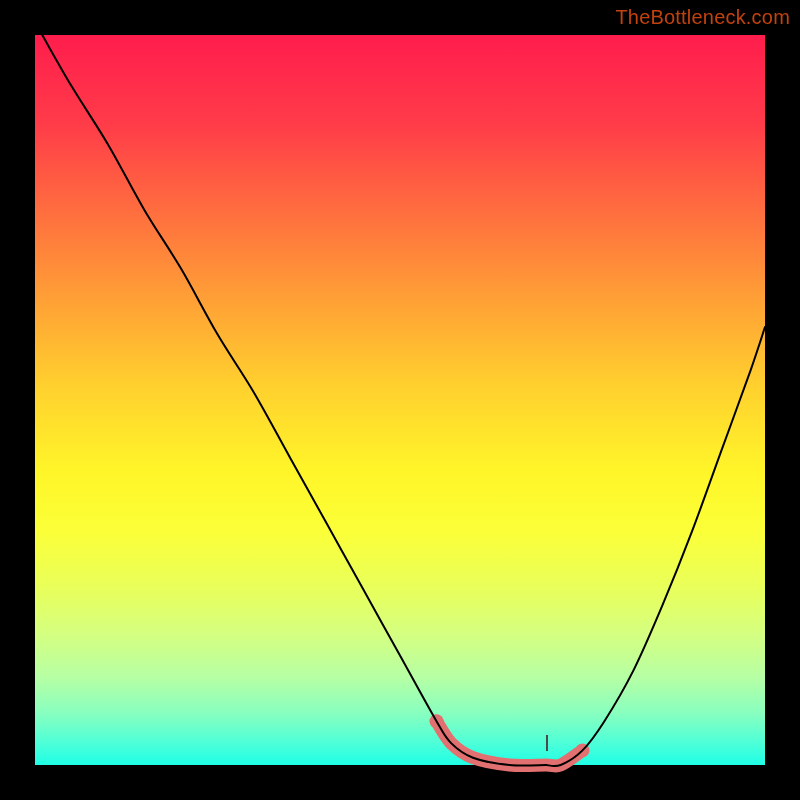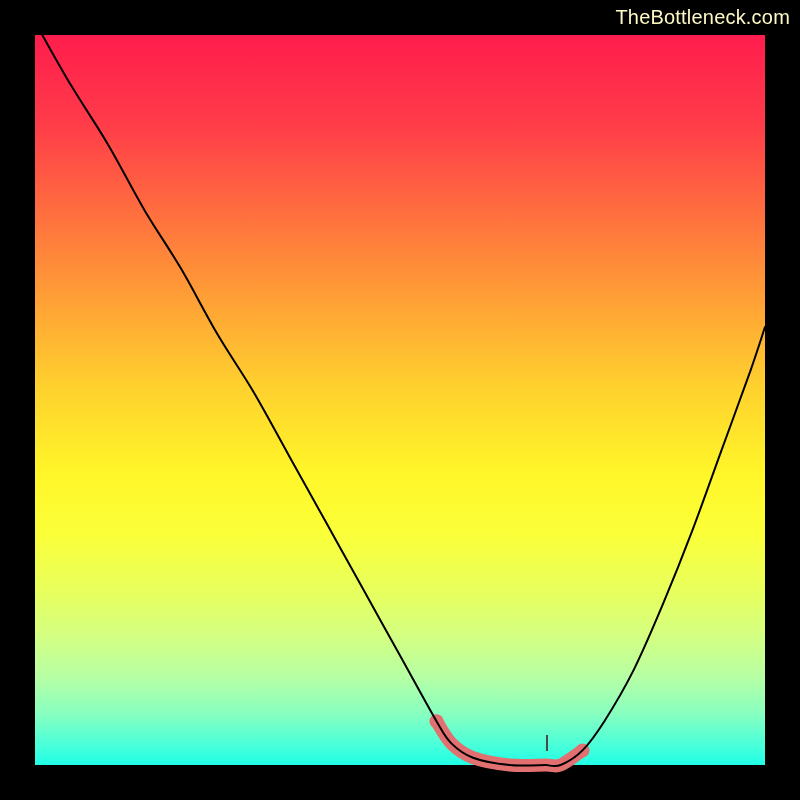--- a/index.html
+++ b/index.html
@@ -40,21 +40,21 @@
       #b6ffa4 88%,
       #87ffc0 93%,
       #4dffd8 97%,
       #1fffe6 100%
     );
   }
   .watermark {
     position: absolute;
     top: 6px;
     right: 10px;
-    color: #fef9c3;
+    color: #c2410c;
     font-size: 20px;
     letter-spacing: 0.2px;
     font-weight: 400;
     user-select: none;
   }
   svg.overlay {
     position: absolute;
     left: 35px;
     top: 35px;
     width: 730px;

